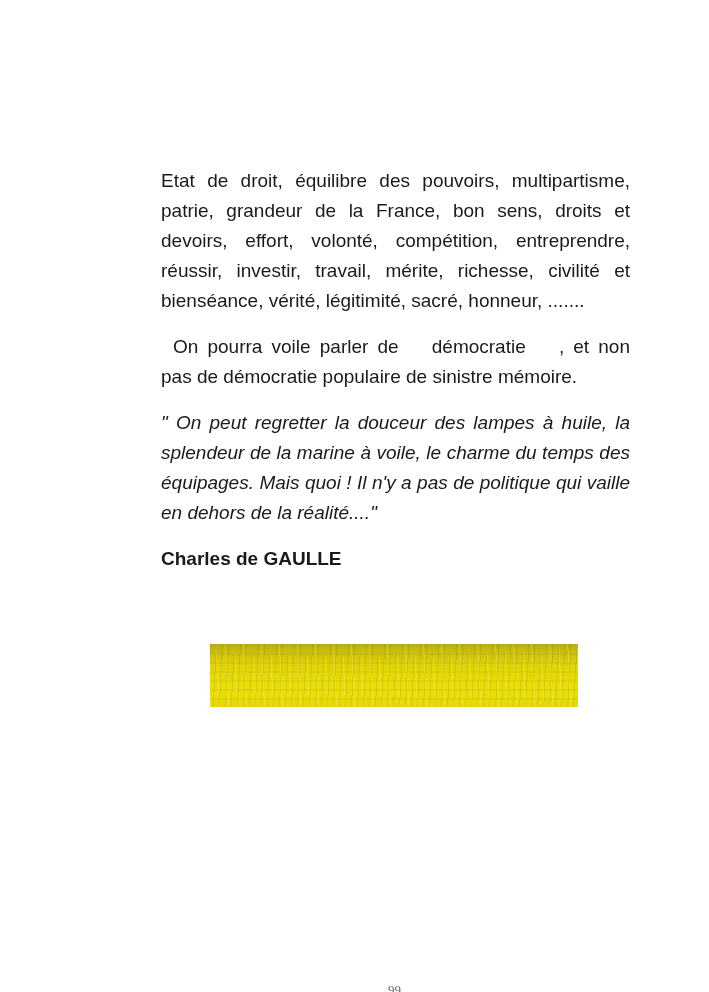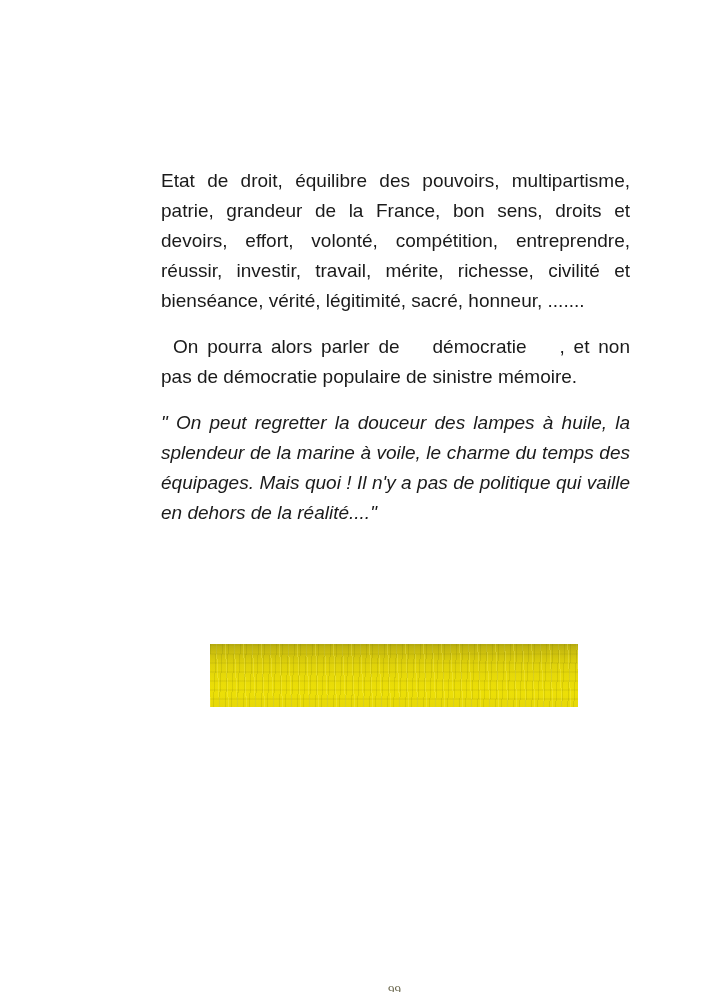--- a/index.html
+++ b/index.html
@@ -72,24 +72,25 @@
 </style>
 </head>
 <body>
 
 <div class="page">
 
   <div class="text-block">
 
     <p class="para">Etat de droit, équilibre des pouvoirs, multipartisme, patrie, grandeur de la France, bon sens, droits et devoirs, effort, volonté, compétition, entreprendre, réussir, investir, travail, mérite, richesse, civilité et bienséance, vérité, légitimité, sacré, honneur, .......</p>
 
-    <p class="para"><span>On pourra alors parler de </span><strong>démocratie</strong><span> , et non pas de démocratie populaire de sinistre mémoire.</span></p>
+    <p class="para"><span>On pourra voile parler de </span><strong>démocratie</strong><span> , et non pas de démocratie populaire de sinistre mémoire.</span></p>
 
     <p class="para italic">" On peut regretter la douceur des lampes à huile, la splendeur de la marine à voile, le charme du temps des équipages. Mais quoi ! Il n'y a pas de politique qui vaille en dehors de la réalité...."</p>
 
+    <p class="para bold">Charles de GAULLE</p>
 
   </div>
 
   <div class="field-image"></div>
 
   <div class="page-number">99</div>
 
 </div>
 
 </body></html>

